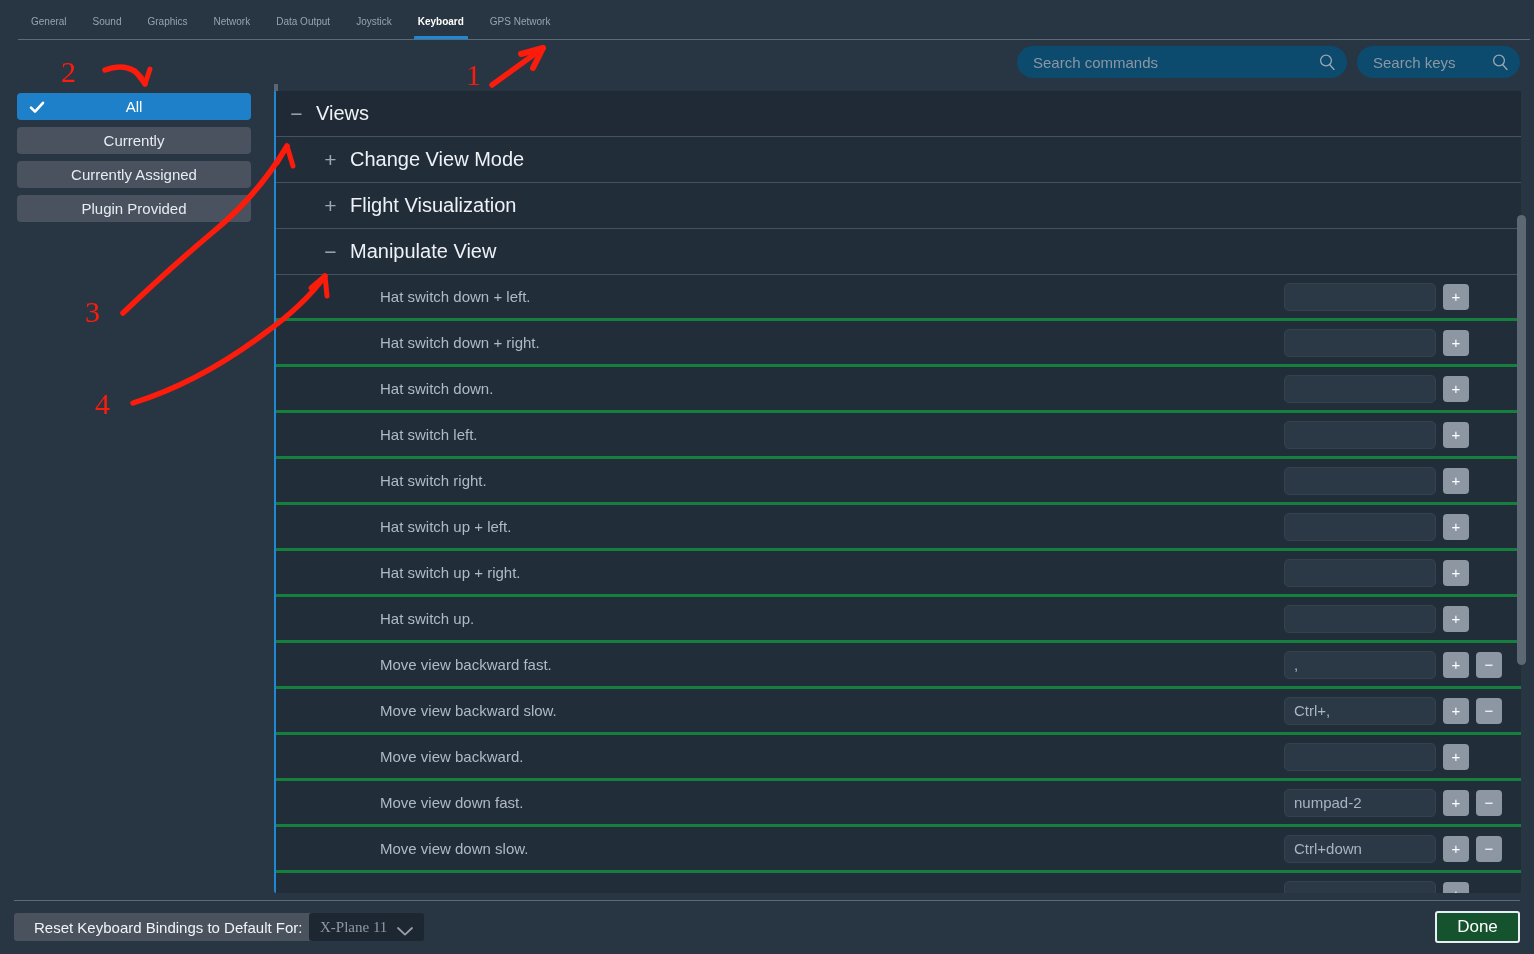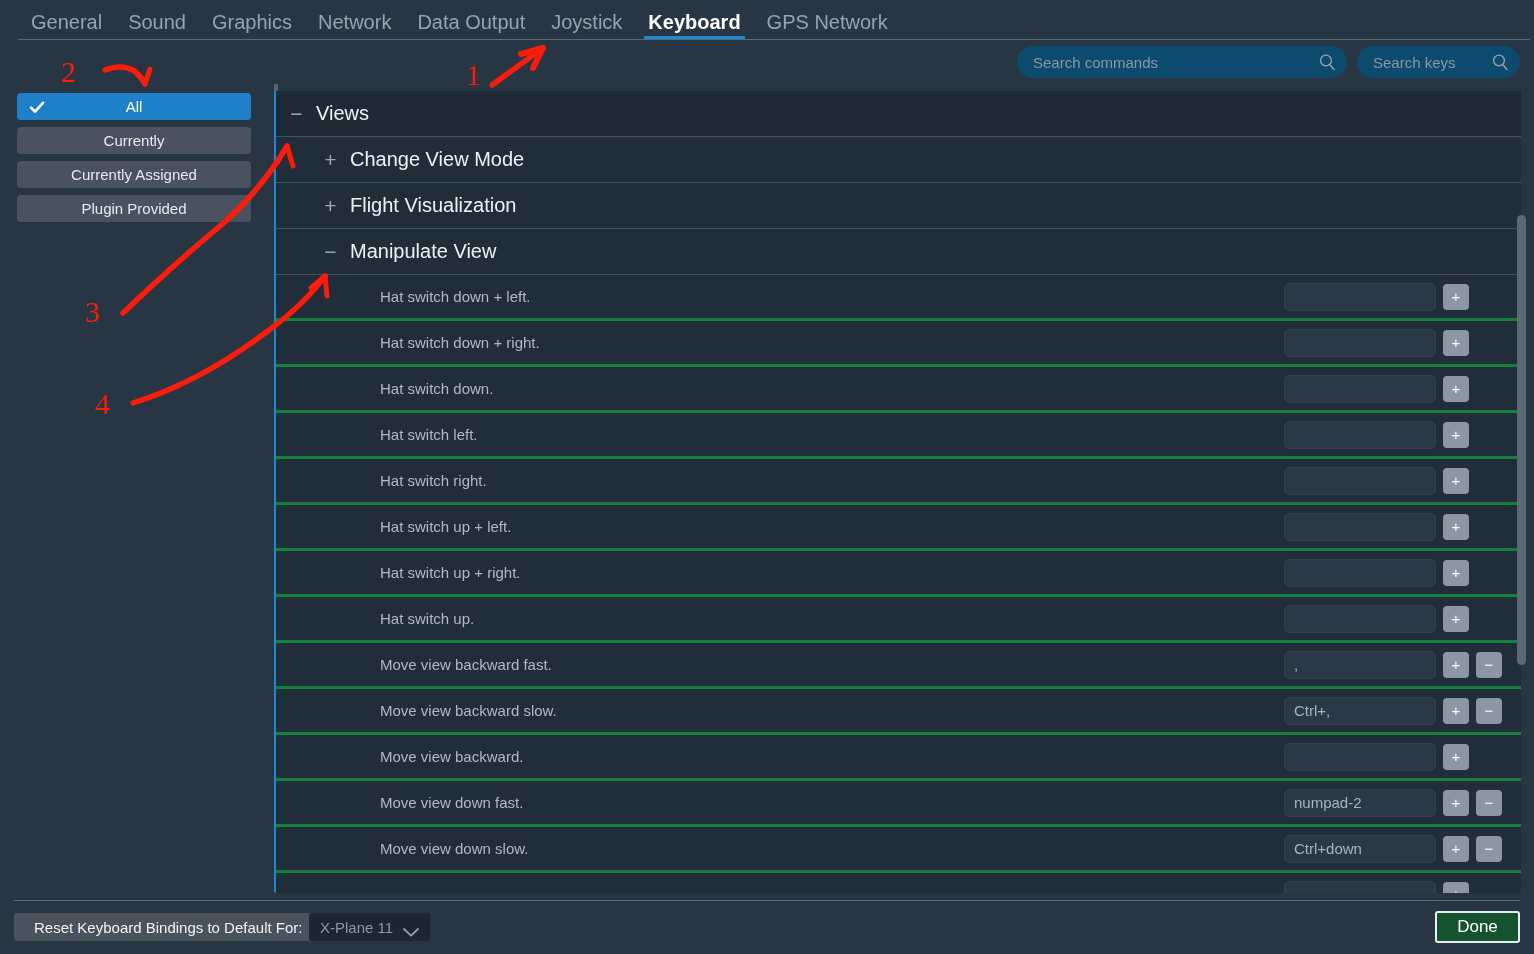--- a/index.html
+++ b/index.html
@@ -25,21 +25,21 @@
     position: absolute;
     left: 0; top: 0;
     width: 1534px; height: 40px;
     display: flex;
     align-items: flex-end;
     padding-left: 18px;
     background: #283543;
   }
   .tab {
     position: relative;
-    font-size: 20px;
+    font-size: 10px;
     color: #97a3b0;
     padding: 0 13px 9px 13px;
     line-height: 18px;
     white-space: nowrap;
     cursor: pointer;
   }
   .tab.active { color: #ffffff; font-weight: bold; }
   .tab.active::after {
     content: "";
     position: absolute;
@@ -267,20 +267,21 @@
     padding: 0 11px;
     background: #1c2732;
     border-radius: 3px;
     color: #8e99a5;
     font-size: 15px;
     display: flex;
     align-items: center;
     gap: 10px;
     cursor: pointer;
     user-select: none;
+    font-family: Liberation Serif, serif;
   }
   .chev { width: 16px; height: 9px; }
   .done-btn {
     position: absolute;
     right: 14px; top: 911px;
     width: 85px; height: 32px;
     background: #14532d;
     border: 2px solid #e8eef4;
     border-radius: 3px;
     color: #ffffff;

